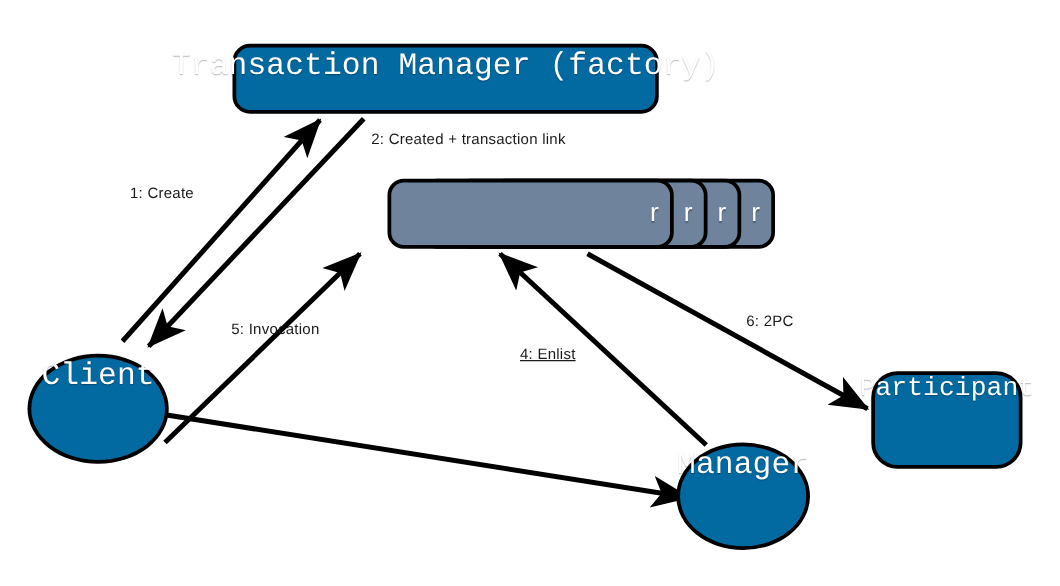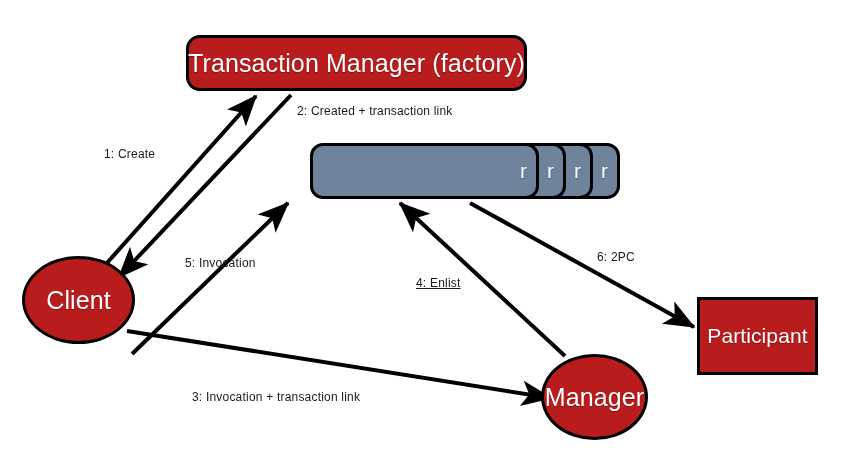--- a/index.html
+++ b/index.html
@@ -22,29 +22,29 @@
     position: absolute;
     left: 0;
     top: 0;
     width: 848px;
     height: 469px;
   }
   
   .node {
     position: absolute;
     box-sizing: border-box;
-    background: #b91c1c;
+    background: #0369a1;
     border: 3px solid #000000;
     color: #ffffff;
     display: flex;
-    align-items: center;
     justify-content: center;
     text-align: center;
     white-space: nowrap;
     letter-spacing: .1px;
+    font-family: Liberation Mono, monospace;
   }
   .node-label {
     color: #ffffff;
     text-shadow: 0 1px 1px rgba(0,0,0,.30);
   }
   .rounded {
     border-radius: 13px;
   }
   .ellipse {
     border-radius: 50%;
@@ -83,39 +83,40 @@
     display: flex;
     align-items: center;
     padding-left: 17px;
   }
   #coord-front {
     z-index: 6;
   }
   
   #client {
     left: 22px;
-    top: 256px;
+    top: 283px;
     width: 113px;
     height: 88px;
     font-size: 25px;
   }
   #service {
     left: 541px;
     top: 354px;
     width: 107px;
     height: 86px;
     font-size: 25px;
   }
   
   #participant {
     left: 697px;
     top: 297px;
     width: 121px;
     height: 78px;
     font-size: 21px;
+    border-radius: 21px;
   }
   
   .edge-label {
     position: absolute;
     color: #1a1a1a;
     font-size: 12px;
     white-space: nowrap;
     letter-spacing: .2px;
   }
   #lbl1 { left: 104px; top: 147px; }
@@ -176,18 +177,17 @@
   <div id="service" class="node ellipse">
     <span class="node-label">Manager</span>
   </div>
 
   <div id="participant" class="node rect">
     <span class="node-label">Participant</span>
   </div>
 
   <div id="lbl1" class="edge-label">1: Create</div>
   <div id="lbl2" class="edge-label">2: Created + transaction link</div>
-  <div id="lbl3" class="edge-label">3: Invocation + transaction link</div>
   <div id="lbl4" class="edge-label">4: Enlist</div>
   <div id="lbl5" class="edge-label">5: Invocation</div>
   <div id="lbl6" class="edge-label">6: 2PC</div>
 
 </div>
 
 </body></html>

